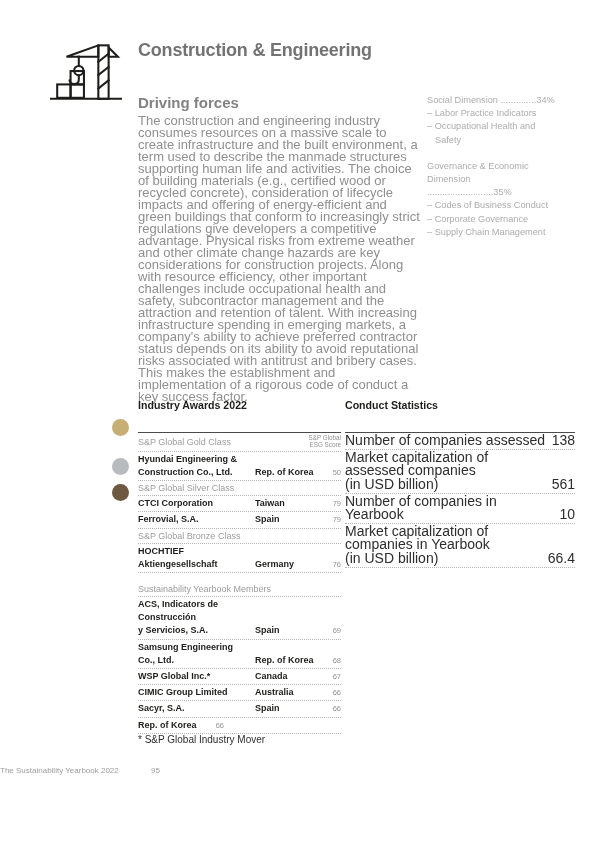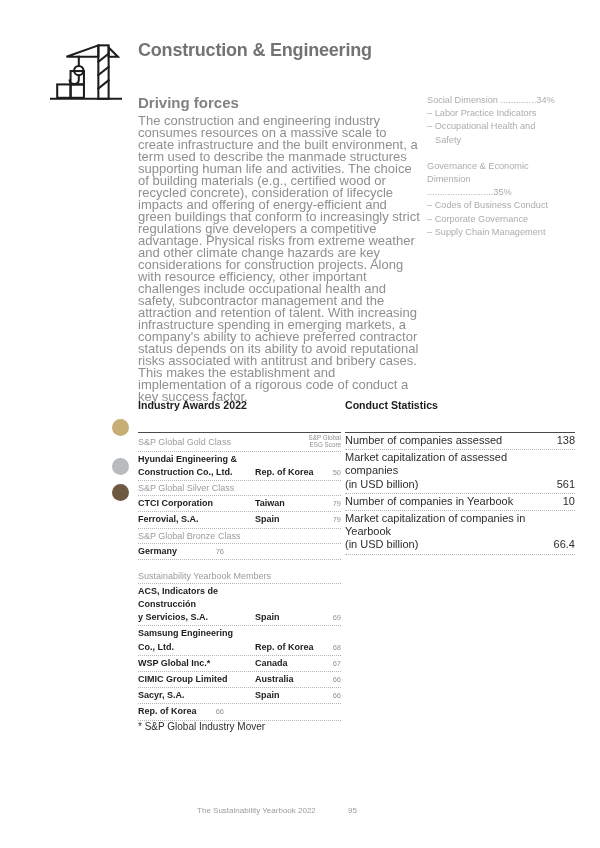--- a/index.html
+++ b/index.html
@@ -53,34 +53,34 @@
   .score-header {
     font-size:6.3px; line-height:7.4px; color:#8f8f8f;
     text-align:right; white-space:pre-line; padding-bottom:1px;
   }
   .members-heading-row { margin-top:9px; }
   .footnote { font-size:10px; color:#2e2e2e; }
 
   .srow {
     display:flex; justify-content:space-between; align-items:flex-end;
     border-bottom:1px dotted #b5b5b5; padding:1px 0 2px;
-    font-size:11px; line-height:13.2px; color:#2d2d2d; min-height:14.5px;
+    font-size:14px; line-height:13.2px; color:#2d2d2d; min-height:14.5px;
   }
   .srow .slabel { white-space:pre-line; padding-right:6px; }
   .srow .svalue { text-align:right; }
 
   .medal {
     position:absolute; left:112px; width:17px; height:17px; border-radius:50%;
   }
   .medal-gold { top:419px; }
   .medal-silver { top:458px; }
   .medal-bronze { top:484px; }
 
   .footer {
-    position:absolute; top:806px; left:0; width:554px; text-align:center;
+    position:absolute; top:766px; left:0; width:554px; text-align:left;
     font-size:8px; color:#9c9c9c;
   }
   .footer .pageno { display:inline-block; margin-left:30px; }
 </style>
 </head>
 <body>
 
 <div class="icon-wrap">
   <svg viewBox="0 0 70 64" width="72" height="66" fill="none" stroke="#1d1d1b" stroke-width="2" stroke-linejoin="miter" stroke-linecap="square">
     <line x1="1" y1="61" x2="69" y2="61"></line>
@@ -162,20 +162,21 @@
     <span class="name">Ferrovial, S.A.</span>
     <span class="country">Spain</span>
     <span class="score">79</span>
   </div>
 
   <div class="class-row">
     <span>S&amp;P Global Bronze Class</span>
   </div>
 
   <div class="row">
+    <span class="name">HOCHTIEF Aktiengesellschaft</span>
     <span class="country">Germany</span>
     <span class="score">76</span>
   </div>
 
   <div class="class-row members-heading-row">
     <span>Sustainability Yearbook Members</span>
   </div>
 
   <div class="row">
     <span class="name" style="white-space:pre-line">ACS, Indicators de Construcción

